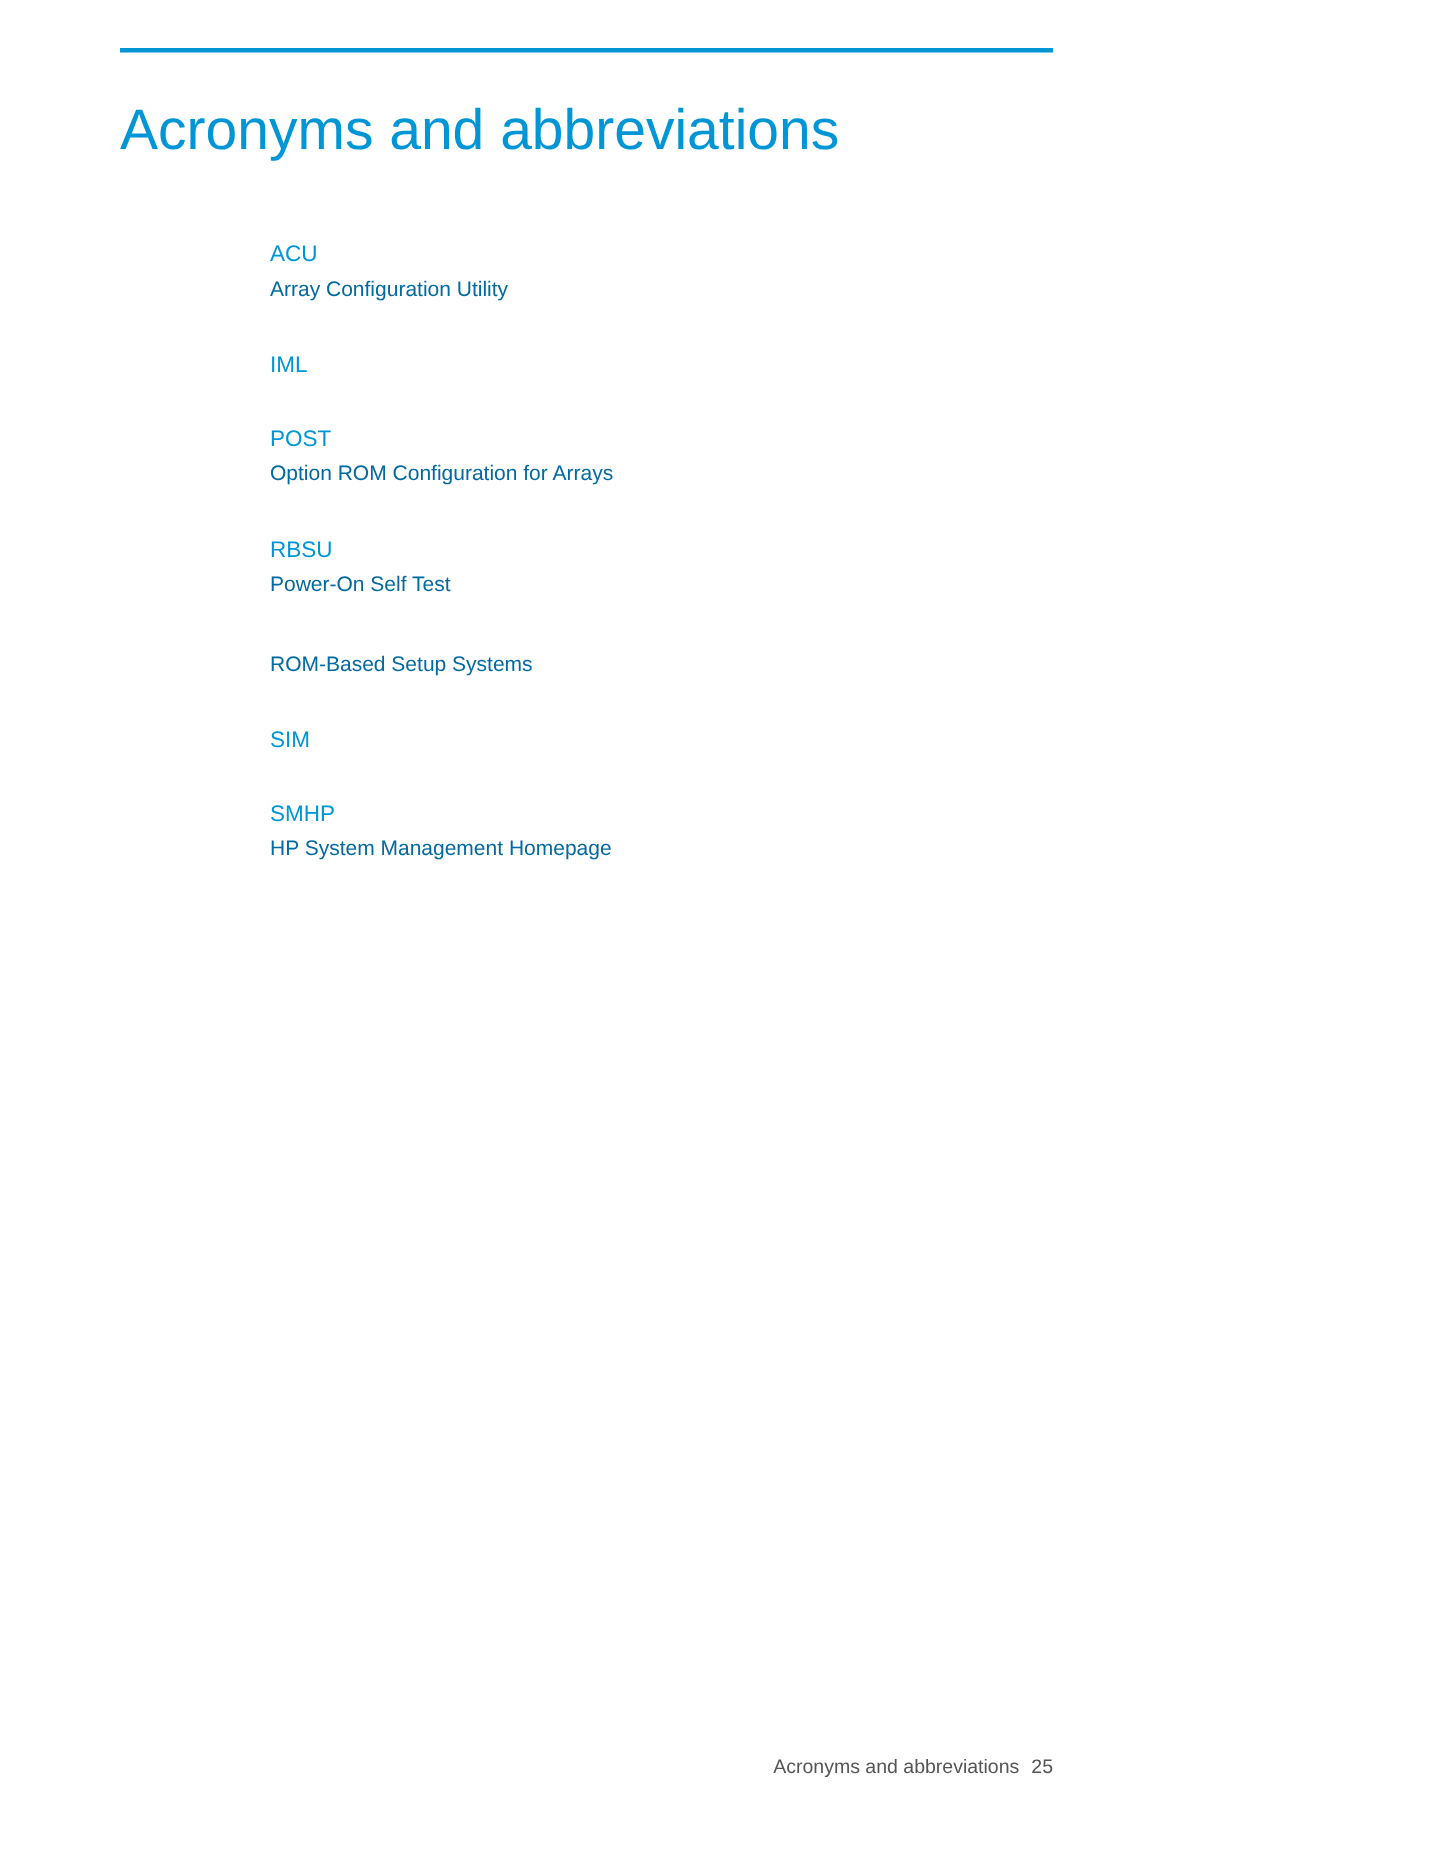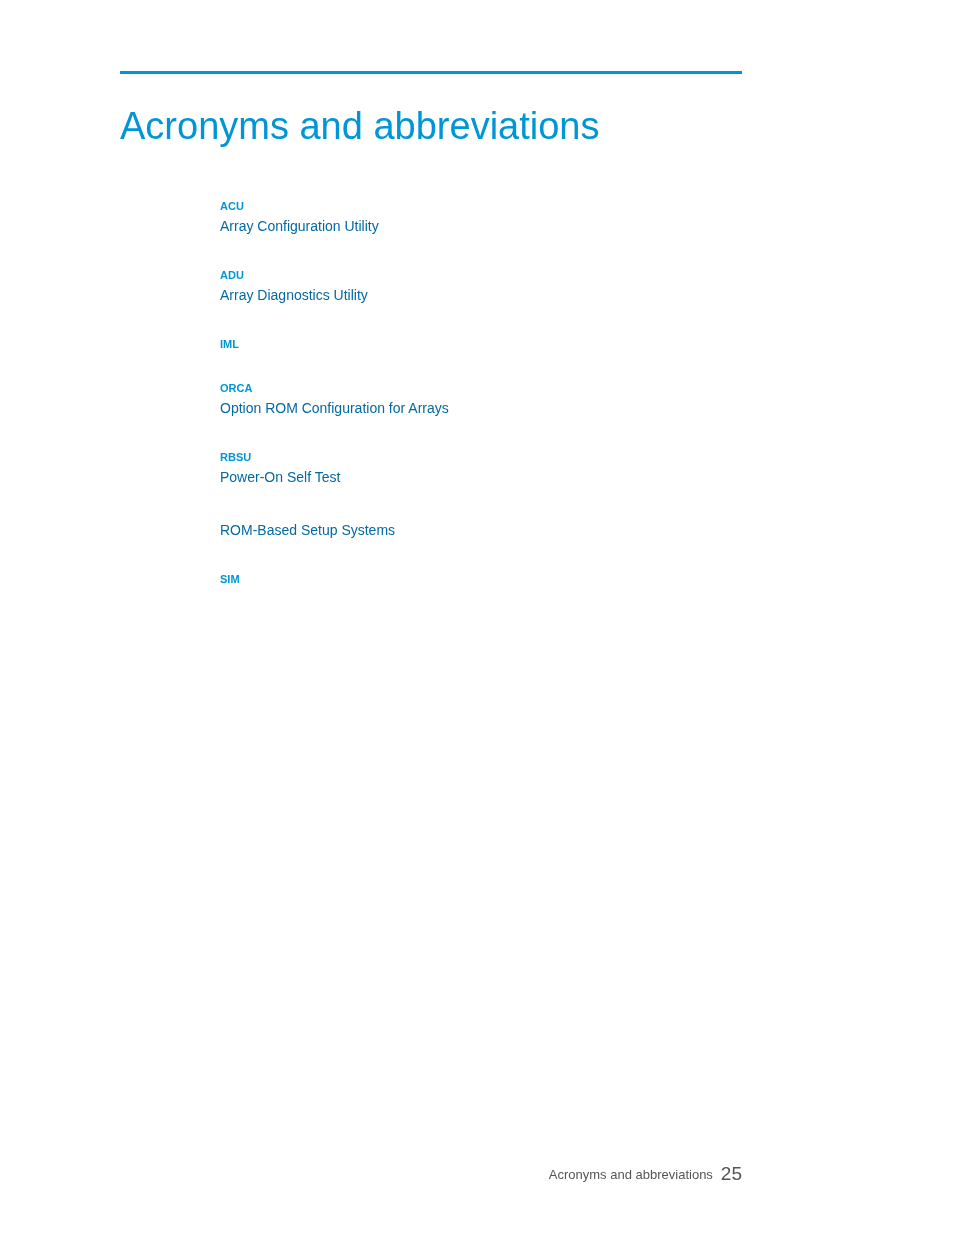--- a/index.html
+++ b/index.html
@@ -13,23 +13,22 @@
       min-height: 1235px;
       background: #ffffff;
       font-family: Arial, Helvetica, sans-serif;
       color: #333333;
       position: relative;
     }
 
     .page-container {
       width: 782px;
       min-height: 1235px;
-      padding: 71px 80px 60px 80px;
+      padding: 32px 80px 60px 80px;
       position: relative;
-      margin-left: 40px;
     }
 
     .top-rule {
       width: 100%;
       height: 3px;
       background: #0096d6;
       margin-bottom: 30px;
     }
 
     .page-title {
@@ -39,22 +38,22 @@
       margin-bottom: 50px;
       line-height: 1.2;
     }
 
     .acronym-section {
       margin-bottom: 32px;
       margin-left: 100px;
     }
 
     .acronym-term {
-      font-size: 11px;
-      font-weight: 700;
+      font-size: 15px;
+      font-weight: 400;
       color: #0096d6;
       margin-bottom: 4px;
     }
 
     .acronym-definition {
       font-size: 14px;
       color: #0369a1;
       line-height: 1.5;
     }
 
@@ -68,60 +67,60 @@
       align-items: center;
       gap: 8px;
     }
 
     .footer-text {
       font-size: 13px;
       color: #555555;
     }
 
     .footer-page-num {
-      font-size: 19px;
+      font-size: 13px;
       color: #555555;
     }
   </style>
 </head>
 <body>
 
 <div class="page-container">
 
   <div class="top-rule"></div>
 
   <h1 class="page-title">Acronyms and abbreviations</h1>
 
   <div id="acronyms-container">
 
   <div class="acronym-section">
         <div class="acronym-term">ACU</div>
         <div class="acronym-definition">Array Configuration Utility</div>
       </div>
       <div class="acronym-section">
-        <div class="acronym-term">ADU</div>
-        <div class="acronym-definition">Array Diagnostics Utility</div>
-      </div>
-      <div class="acronym-section">
         <div class="acronym-term">IML</div>
       </div>
       <div class="acronym-section">
-        <div class="acronym-term">ORCA</div>
+        <div class="acronym-term">POST</div>
         <div class="acronym-definition">Option ROM Configuration for Arrays</div>
       </div>
       <div class="acronym-section">
         <div class="acronym-term">RBSU</div>
         <div class="acronym-definition">Power-On Self Test</div>
       </div>
       <div class="acronym-section">
         <div class="acronym-definition">ROM-Based Setup Systems</div>
       </div>
       <div class="acronym-section">
         <div class="acronym-term">SIM</div>
       </div>
+      <div class="acronym-section">
+        <div class="acronym-term">SMHP</div>
+        <div class="acronym-definition">HP System Management Homepage</div>
+      </div>
     </div>
 
   <div class="page-footer">
     <span class="footer-text">Acronyms and abbreviations</span>
     <span class="footer-page-num">25</span>
   </div>
 
 </div>
 
 </body></html>

